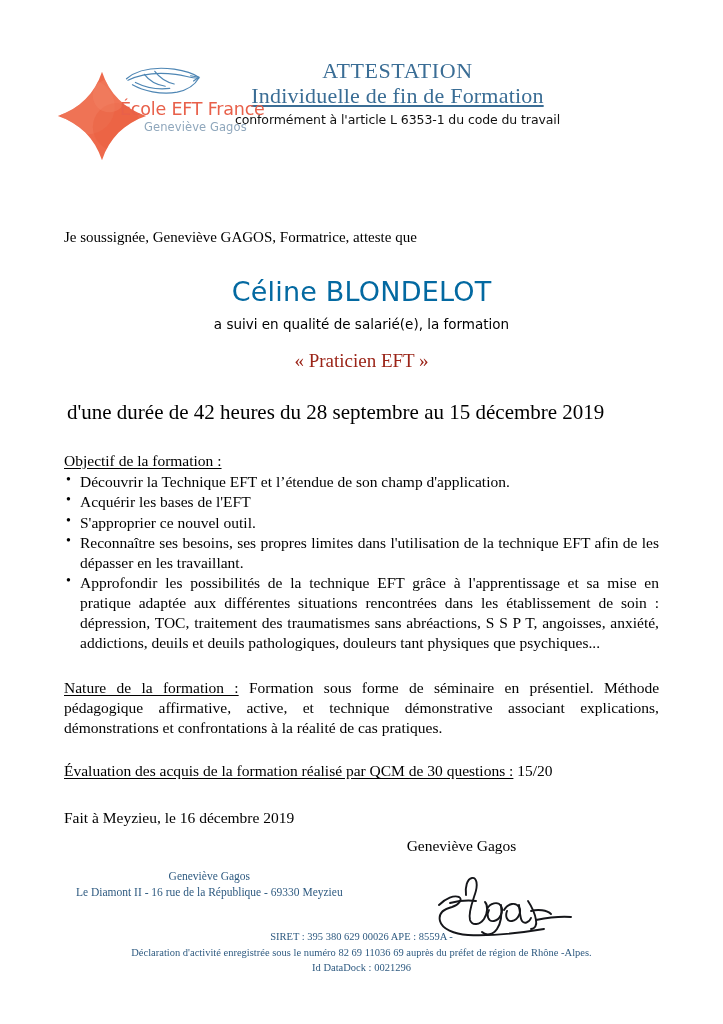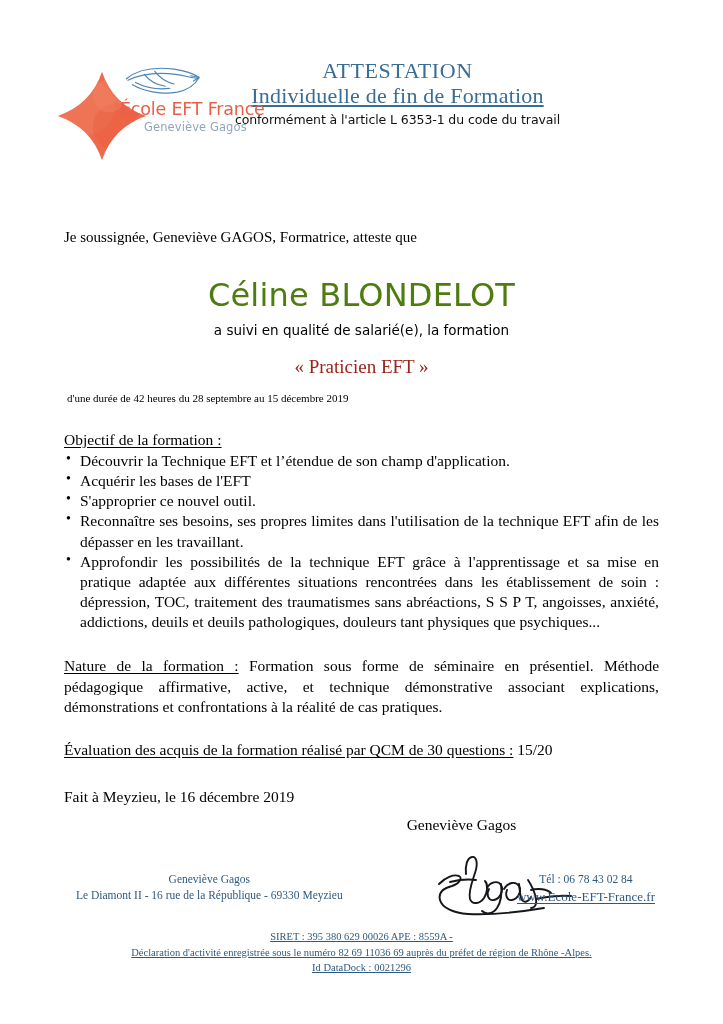--- a/index.html
+++ b/index.html
@@ -116,41 +116,41 @@
     font-size: 15px;
     margin-bottom: 0;
   }
 
   .recipient-block {
     text-align: center;
     margin-top: 28px;
   }
   .recipient-name {
     font-family: "DejaVu Sans", "Liberation Sans", sans-serif;
-    font-size: 32px;
-    color: #4d7c0f;
+    font-size: 27px;
+    color: #0369a1;
     letter-spacing: 0.2px;
     line-height: 1.2;
   }
   .recipient-role {
     font-family: "DejaVu Sans", "Liberation Sans", sans-serif;
     font-size: 13.5px;
     color: #000000;
     margin-top: 8px;
   }
   .recipient-course {
     font-family: "Liberation Serif", "DejaVu Serif", serif;
     font-size: 19px;
     color: #9B2418;
     margin-top: 14px;
   }
 
   .duration-line {
-    margin-top: 12px;
-    font-size: 11px;
+    margin-top: 26px;
+    font-size: 21px;
     padding-left: 3px;
   }
 
   .section {
     margin-top: 24px;
   }
   .section-heading {
     text-decoration: underline;
     text-underline-offset: 2px;
     font-size: 15.5px;
@@ -258,23 +258,22 @@
     text-underline-offset: 1.5px;
     font-size: 13px;
     color: #2E5A80;
     display: inline-block;
     margin-top: 1px;
   }
   .footer-legal {
     text-align: center;
     font-size: 10.5px;
     line-height: 1.5;
-    margin-top: 22px;
+    margin-top: 28px;
     color: #2E5A80;
-    text-decoration: underline;
   }
 </style>
 </head>
 <body>
 
 <div class="page">
 
   <div class="header">
 
     <div class="logo">
@@ -374,24 +373,20 @@
       </svg>
     </div>
   </div>
 
   <div class="footer">
     <div class="footer-cols">
       <div class="footer-left">
         <div>Geneviève Gagos</div>
         <div>Le Diamont II - 16 rue de la République - 69330 Meyzieu</div>
       </div>
-      <div class="footer-right">
-        <div>Tél : 06 78 43 02 84</div>
-        <a class="footer-url" href="#">www.Ecole-EFT-France.fr</a>
-      </div>
     </div>
     <div class="footer-legal">
       <div>SIRET : 395 380 629 00026  APE : 8559A  -</div>
       <div>Déclaration d'activité enregistrée sous le numéro 82 69 11036 69 auprès du préfet de région de Rhône -Alpes.</div>
       <div>Id DataDock : 0021296</div>
     </div>
   </div>
 
 </div>
 

